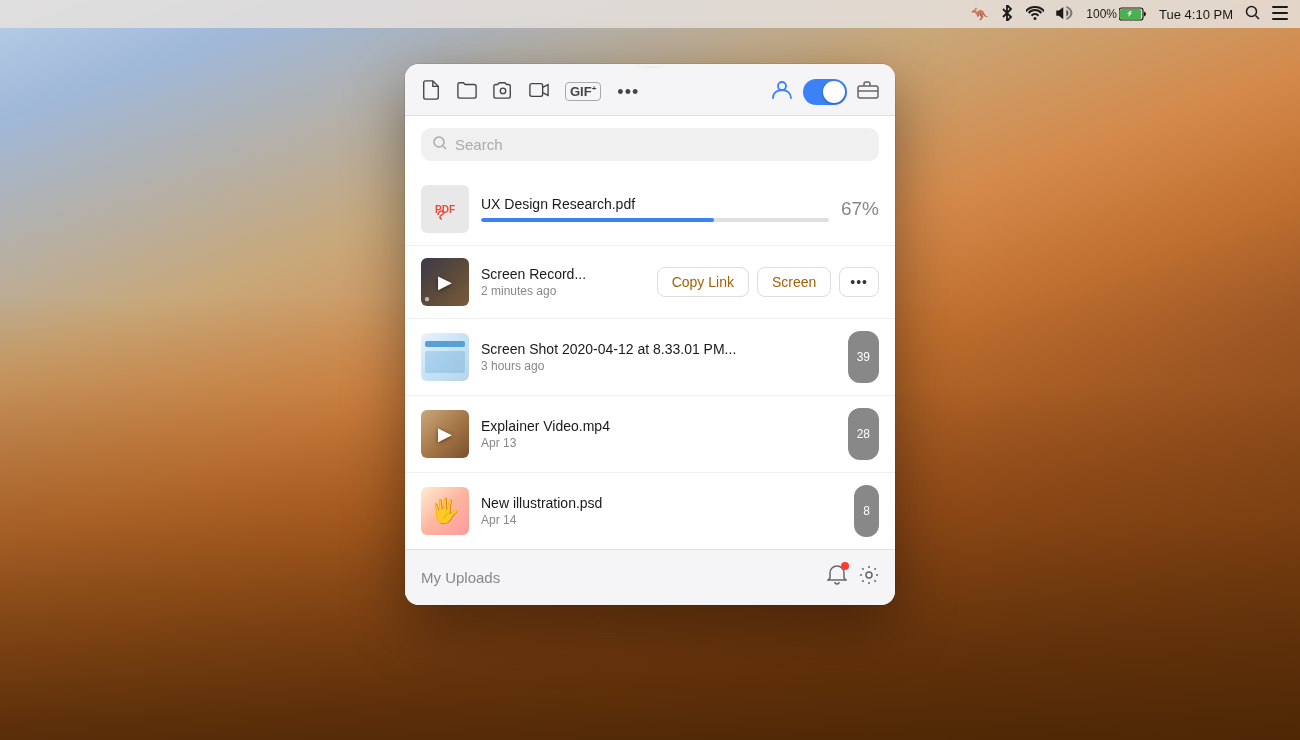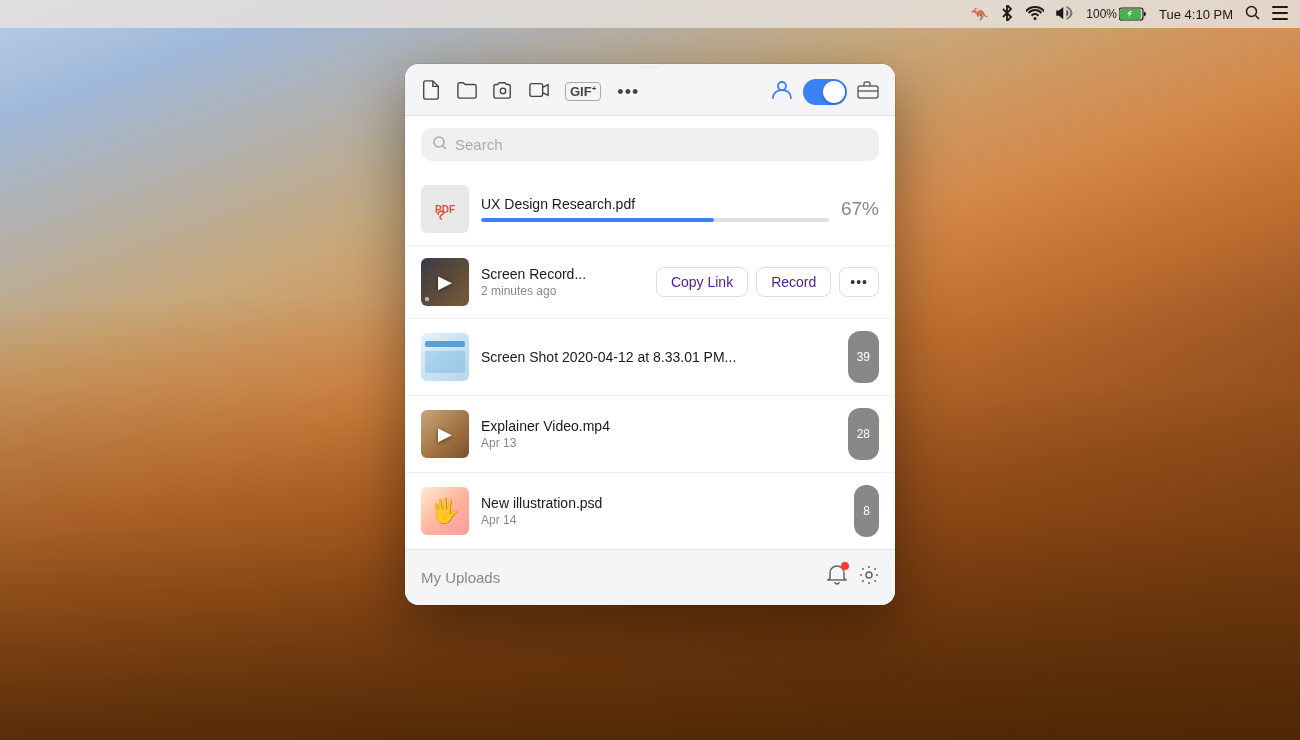--- a/index.html
+++ b/index.html
@@ -316,21 +316,21 @@
       display: flex;
       gap: 8px;
     }
 
     .action-btn {
       border: 1.5px solid #ddd;
       background: white;
       border-radius: 8px;
       padding: 6px 14px;
       font-size: 14px;
-      color: #4c1d95;
+      color: #a16207;
       cursor: pointer;
       font-family: inherit;
     }
 
     .more-btn {
       border: 1.5px solid #ddd;
       background: white;
       border-radius: 8px;
       padding: 6px 10px;
       font-size: 14px;
@@ -597,32 +597,33 @@
             <span class="play-overlay">▶</span>
           </div>
         </div>
         <div class="file-info">
           <div class="file-name">Screen Record...</div>
           <div class="file-meta">2 minutes ago</div>
         </div>
         <div class="file-right">
           <div class="action-buttons">
             <button class="action-btn">Copy Link</button>
-            <button class="action-btn">Record</button>
+            <button class="action-btn">Screen</button>
             <button class="more-btn">•••</button>
           </div>
         </div>
       </div>
 
       <div class="file-item">
         <div class="file-thumb" style="overflow:hidden; border-radius:6px;">
           <div class="screenshot-thumb"></div>
         </div>
         <div class="file-info">
           <div class="file-name">Screen Shot 2020-04-12 at 8.33.01 PM...</div>
+          <div class="file-meta">3 hours ago</div>
         </div>
         <div class="file-right">
           <span class="badge">39</span>
         </div>
       </div>
 
       <div class="file-item">
         <div class="file-thumb" style="overflow:hidden; border-radius:6px;">
           <div class="video-thumb-2" style="background: linear-gradient(135deg, #c8a87a 0%, #a07040 60%, #7a5030 100%); position:relative;">
             <span class="play-overlay">▶</span>

